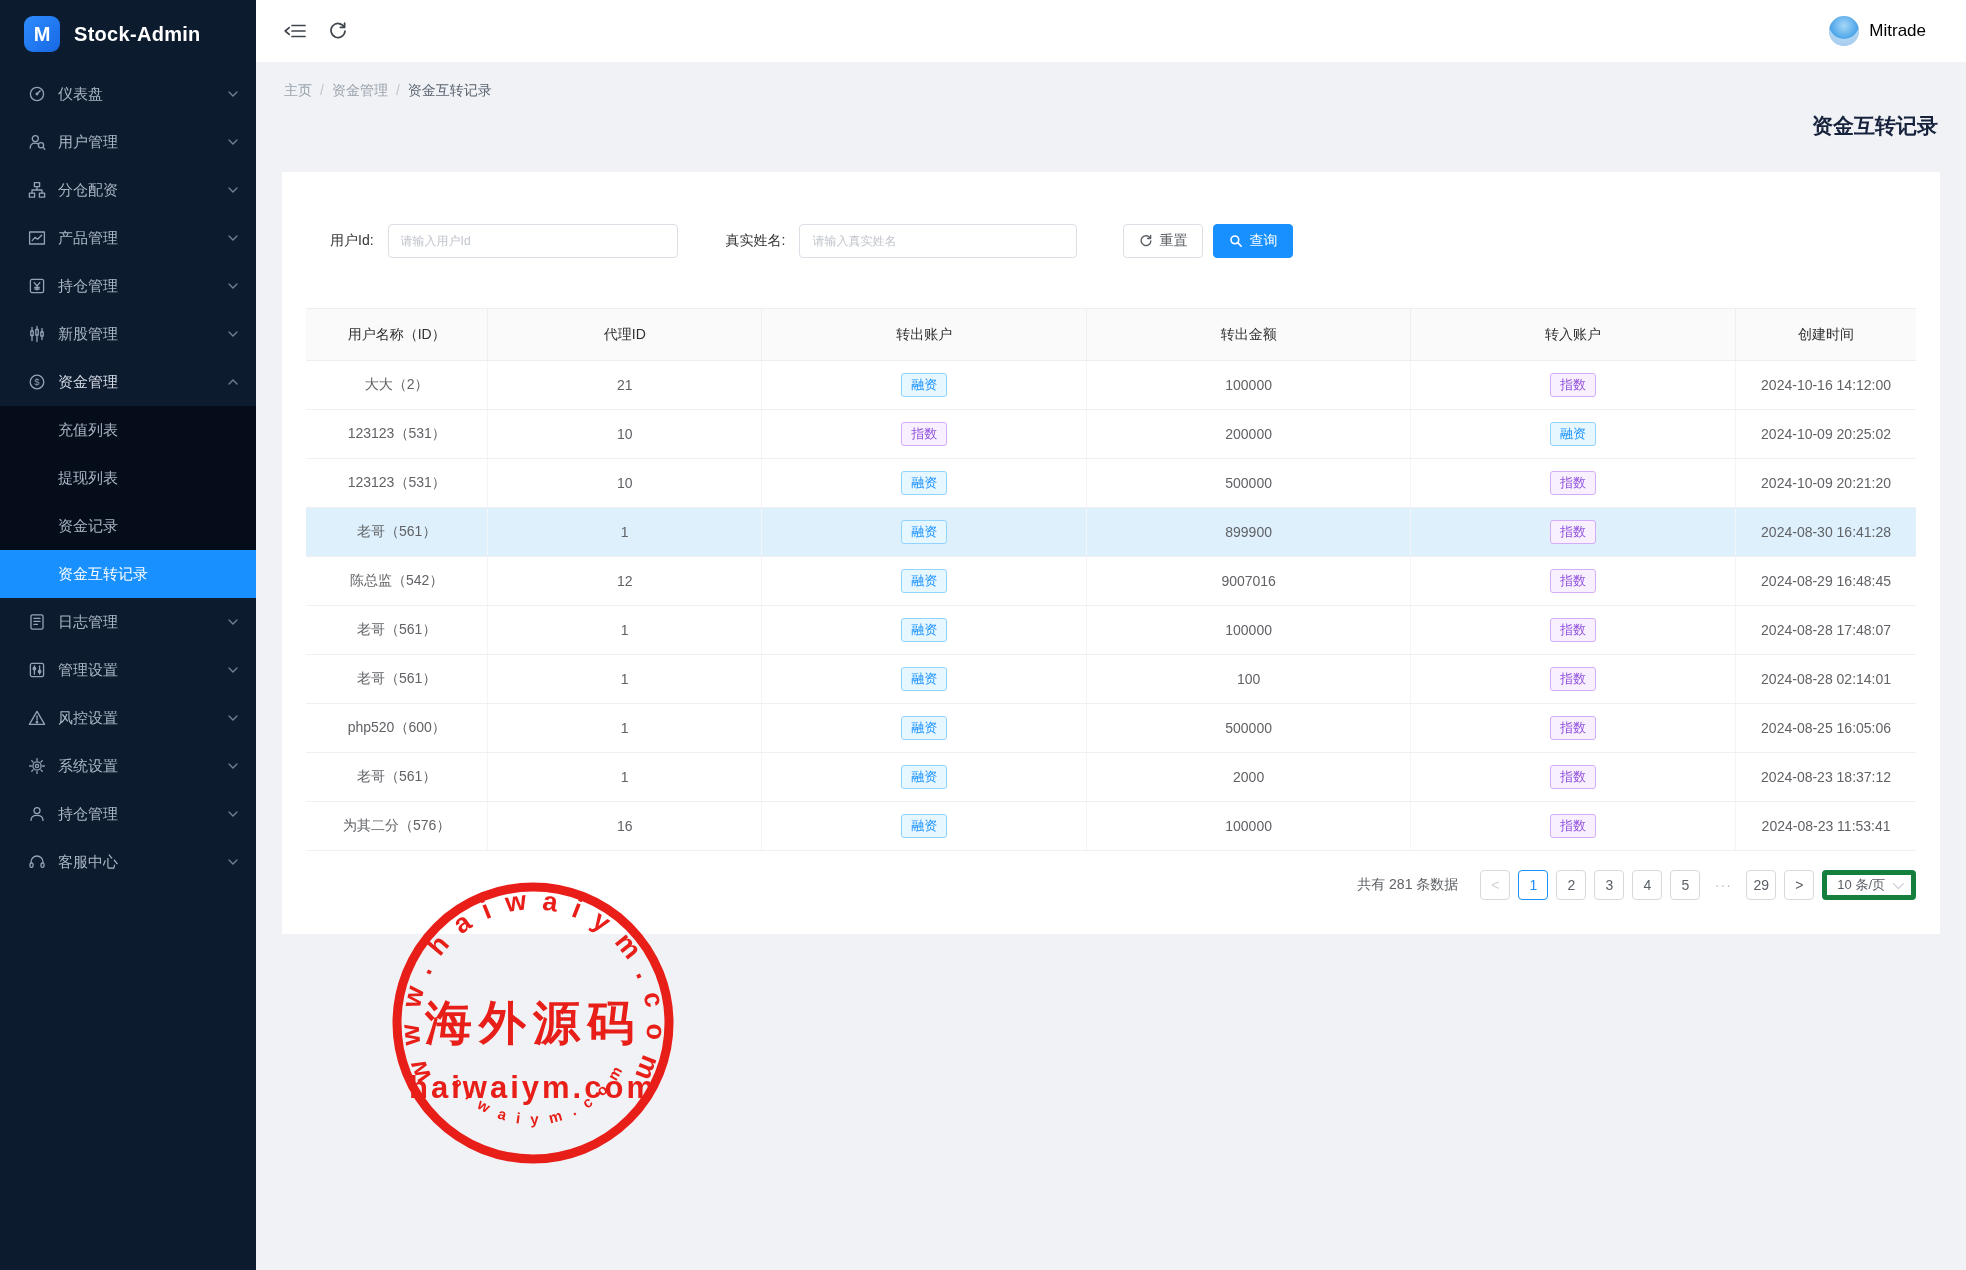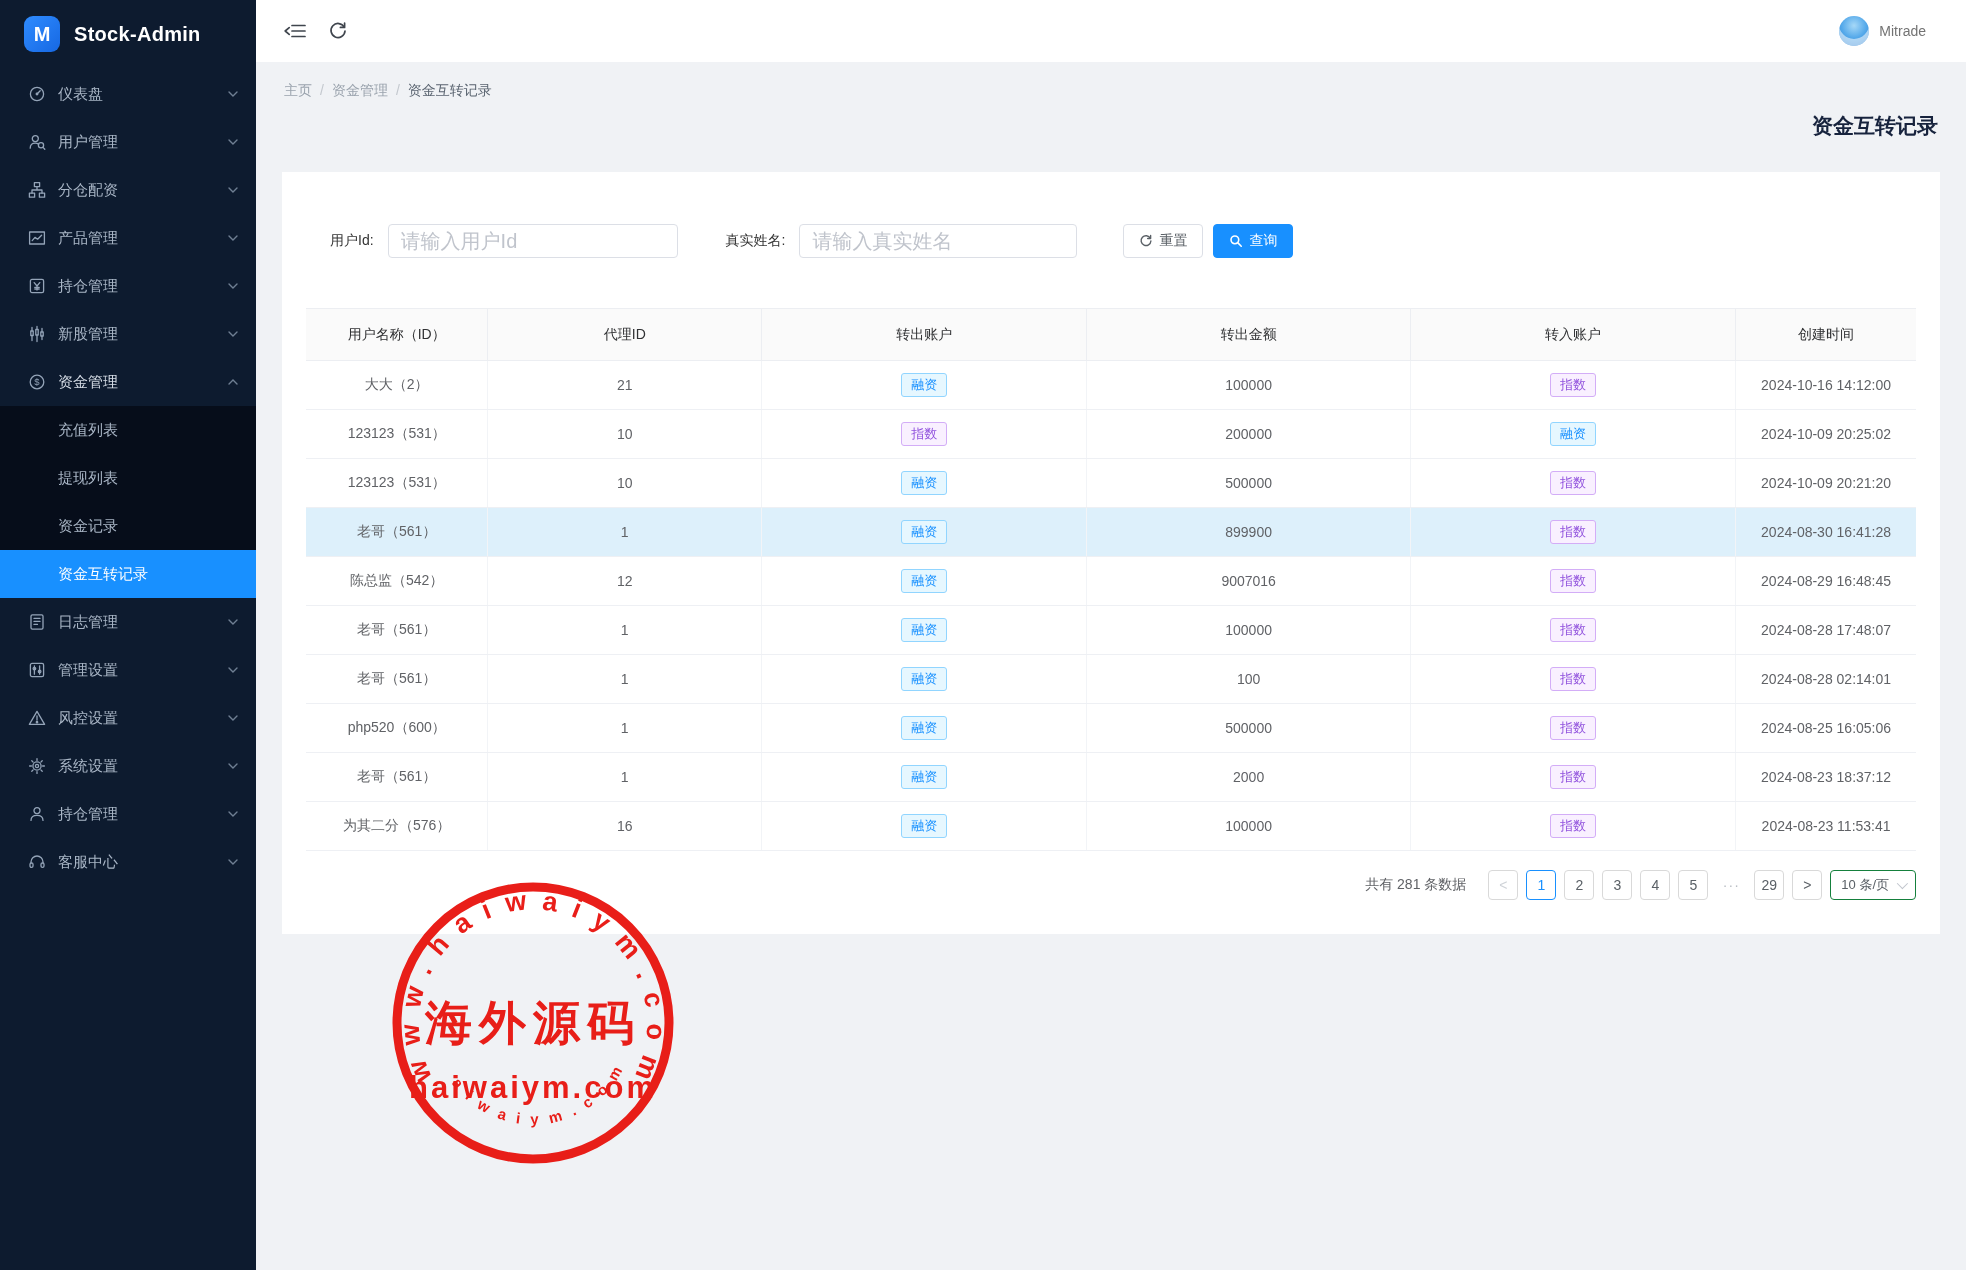--- a/index.html
+++ b/index.html
@@ -25,32 +25,32 @@
   .submenu .sub-item.active { background:#1890ff; color:#fff; }
   
   .main { position:absolute; left:256px; top:0; right:0; bottom:0; }
   .topbar { height:62px; background:#fff; display:flex; align-items:center; padding:0 40px 0 28px; }
   .tbicon { width:22px; height:20px; color:#3f454d; display:inline-flex; cursor:pointer; }
   .tbicon + .tbicon { margin-left:22px; }
   .tb-right { margin-left:auto; display:flex; align-items:center; cursor:pointer; }
   .avatar { width:30px; height:30px; border-radius:50%;
     background:radial-gradient(circle at 50% 32%, #a6d8f7 0%, #55a9ea 48%, #2a7ccd 100%);
     box-shadow:inset 0 -7px 0 rgba(255,255,255,.55); }
-  .tb-user { color:#737373; font-size:14px; margin-left:10px; }
+  .tb-user { color:#000000; font-size:17px; margin-left:10px; }
   .page-head { padding:20px 28px 0;text-align:right; }
   .crumbs { font-size:14px; color:#9aa3ad; display:flex; gap:8px; }
   .crumbs .link { color:#9aa3ad; cursor:pointer; }
   .crumbs .sep { color:#c3c8ce; }
   .crumbs .cur { color:#5a6470; }
   .page-title { margin-top:12px; font-size:21px; font-weight:bold; color:#17233d; }
   
   .card { background:#fff; border-radius:0; margin:32px 26px 0; padding:52px 24px 34px; position:relative; }
   .filters { display:flex; align-items:center; margin-left:24px; }
   .f-label { font-size:14px; color:#333; margin-right:14px; white-space:nowrap; }
-  .f-input { width:290px; height:34px; border:1px solid #dcdfe6; border-radius:4px; padding:0 12px; font-size:20px; color:#333;
+  .f-input { width:290px; height:34px; border:1px solid #dcdfe6; border-radius:4px; padding:0 12px; font-size:12px; color:#333;
     font-family:inherit; outline:none; }
   .f-input::placeholder { color:#c0c4cc; }
   .gap48 { width:48px; } .gap46 { width:46px; } .gap10 { width:10px; }
   .btn { height:34px; border-radius:4px; font-size:14px; display:inline-flex; align-items:center; justify-content:flex-end;
     cursor:pointer; padding:0 15px; font-family:inherit; }
   .btn svg { margin-right:6px; }
   .btn-plain { background:#fff; border:1px solid #dcdfe6; color:#5a6066; }
   .btn-primary { background:#1890ff; border:1px solid #1890ff; color:#fff; }
   
   table.grid { width:100%; border-collapse:collapse; margin-top:50px; table-layout:fixed; }
@@ -65,21 +65,21 @@
   .tag-blue { color:#1890ff; background:#e6f7ff; border:1px solid #91d5ff; }
   .tag-purple { color:#9254de; background:#f9f0ff; border:1px solid #d3adf7; }
   
   .pager { display:flex; align-items:center; justify-content:flex-end; margin-top:19px; }
   .pg-total { font-size:14px; color:#606266; margin-right:14px; }
   .pg-btn { min-width:30px; height:30px; border:1px solid #d9d9d9; border-radius:4px; background:#fff; color:#5a6066;
     font-size:14px; display:inline-flex; align-items:center; justify-content:center; margin-left:8px; cursor:pointer; }
   .pg-btn.active { border-color:#1890ff; color:#1890ff; }
   .pg-btn.disabled { color:#cfd3d8; cursor:default; }
   .pg-ellipsis { border:none; background:transparent; color:#b9bec4; letter-spacing:1px; cursor:pointer; }
-  .pg-size { height:30px; border:1px solid #15803d; border-radius:4px; background:#fff; color:#5a6066; font-size:13px;
+  .pg-size { height:30px; border:5px solid #15803d; border-radius:4px; background:#fff; color:#5a6066; font-size:13px;
     display:inline-flex; align-items:center; margin-left:8px; padding:0 10px; cursor:pointer; }
   .pg-size .caret { width:8px; height:8px; border-right:1.4px solid #c0c4cc; border-bottom:1.4px solid #c0c4cc;
     transform:rotate(45deg) translateY(-2px); margin-left:8px; }
   
   .stamp { position:absolute; left:383px; top:873px; width:300px; height:300px; z-index:50; pointer-events:none; opacity:.94; }
 </style>
 </head>
 <body>
 
 <aside class="sidebar">

